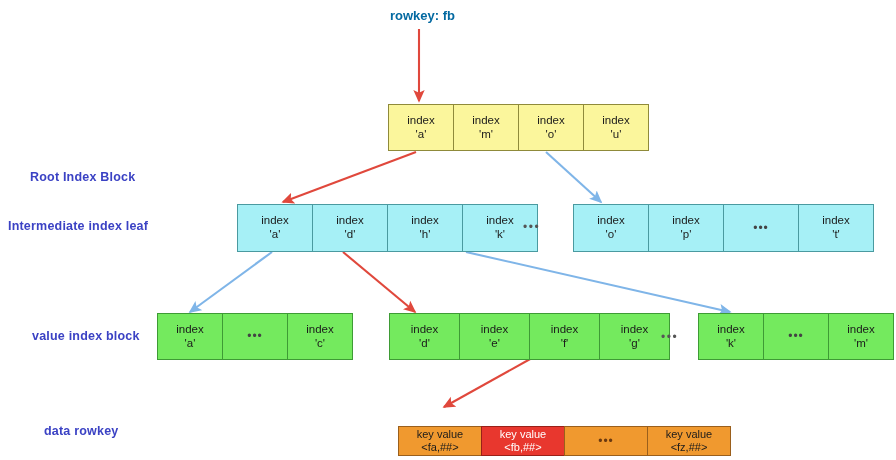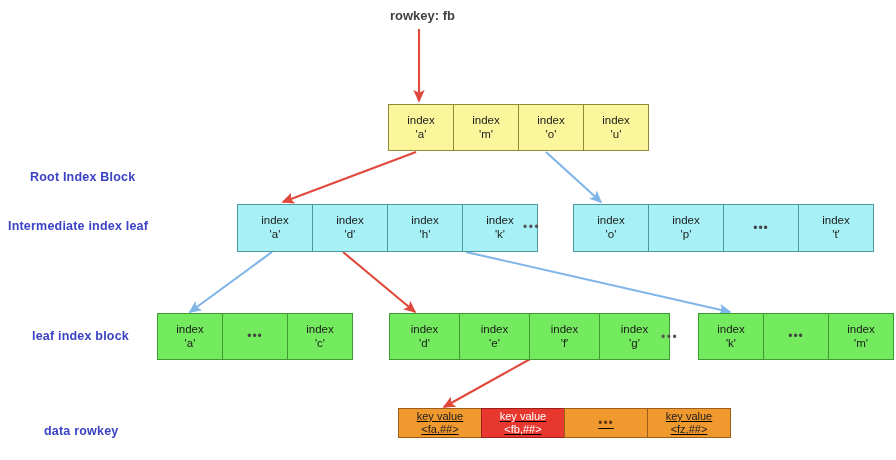--- a/index.html
+++ b/index.html
@@ -25,21 +25,21 @@
     position: absolute;
     color: #3b42c4;
     font-size: 12.5px;
     font-weight: 600;
     letter-spacing: .2px;
     white-space: nowrap;
   }
   
   .rowkey {
     position: absolute;
-    color: #404040;
+    color: #0369a1;
     font-size: 13px;
     font-weight: 600;
     white-space: nowrap;
   }
   
   .block {
     position: absolute;
     display: flex;
     box-sizing: border-box;
   }
@@ -134,21 +134,21 @@
 
     <line x1="466" y1="252" x2="730" y2="312" stroke="#7fb5e8" stroke-width="2.1" marker-end="url(#ah-blue)"></line>
 
     <line x1="532" y1="358" x2="444" y2="407" stroke="#e0483c" stroke-width="2.1" marker-end="url(#ah-red)"></line>
   </svg>
 
   <div class="rowkey" style="left:390px; top:8px;">rowkey:  fb</div>
 
   <div class="row-label" style="left:30px; top:123px;margin-top:47px;">Root Index Block</div>
   <div class="row-label" style="left:8px; top:219px;">Intermediate index leaf</div>
-  <div class="row-label" style="left:32px; top:329px;">leaf index block</div>
+  <div class="row-label" style="left:32px; top:329px;">value index block</div>
   <div class="row-label" style="left:44px; top:424px;">data rowkey</div>
 
   <div class="block blk-root" style="left:388px; top:104px; height:47px;">
     <div class="cell" style="width:66px;">
       <span class="l1">index</span>
       <span class="l2">'a'</span>
     </div>
     <div class="cell" style="width:66px;">
       <span class="l1">index</span>
       <span class="l2">'m'</span>
@@ -244,21 +244,21 @@
     </div>
     <div class="cell ellipsis" style="width:66px;">
       <span class="l1">•••</span>
     </div>
     <div class="cell" style="width:66px;">
       <span class="l1">index</span>
       <span class="l2">'m'</span>
     </div>
   </div>
 
-  <div class="block blk-data" style="left:398px; top:408px; height:30px;text-decoration:underline;">
+  <div class="block blk-data" style="left:398px; top:426px; height:30px;">
     <div class="cell" style="width:84px;">
       <span class="l1">key value</span>
       <span class="l2">&lt;fa,##&gt;</span>
     </div>
     <div class="cell hot" style="width:84px;">
       <span class="l1">key value</span>
       <span class="l2">&lt;fb,##&gt;</span>
     </div>
     <div class="cell ellipsis" style="width:84px;">
       <span class="l1">•••</span>

